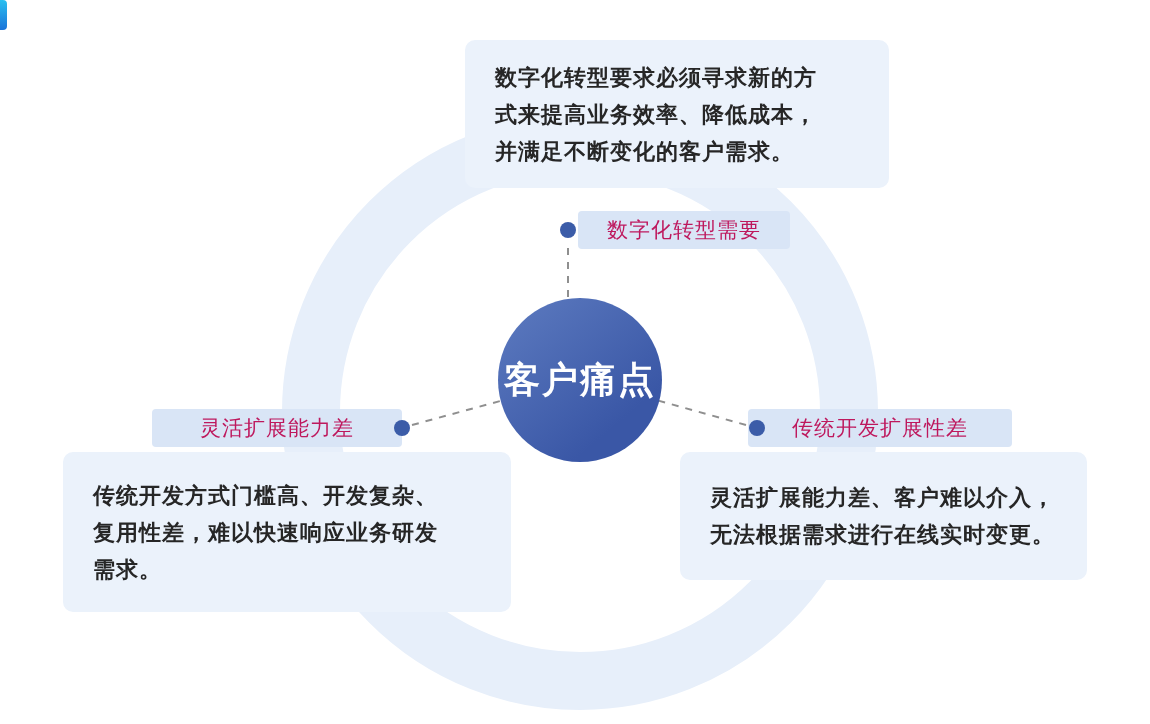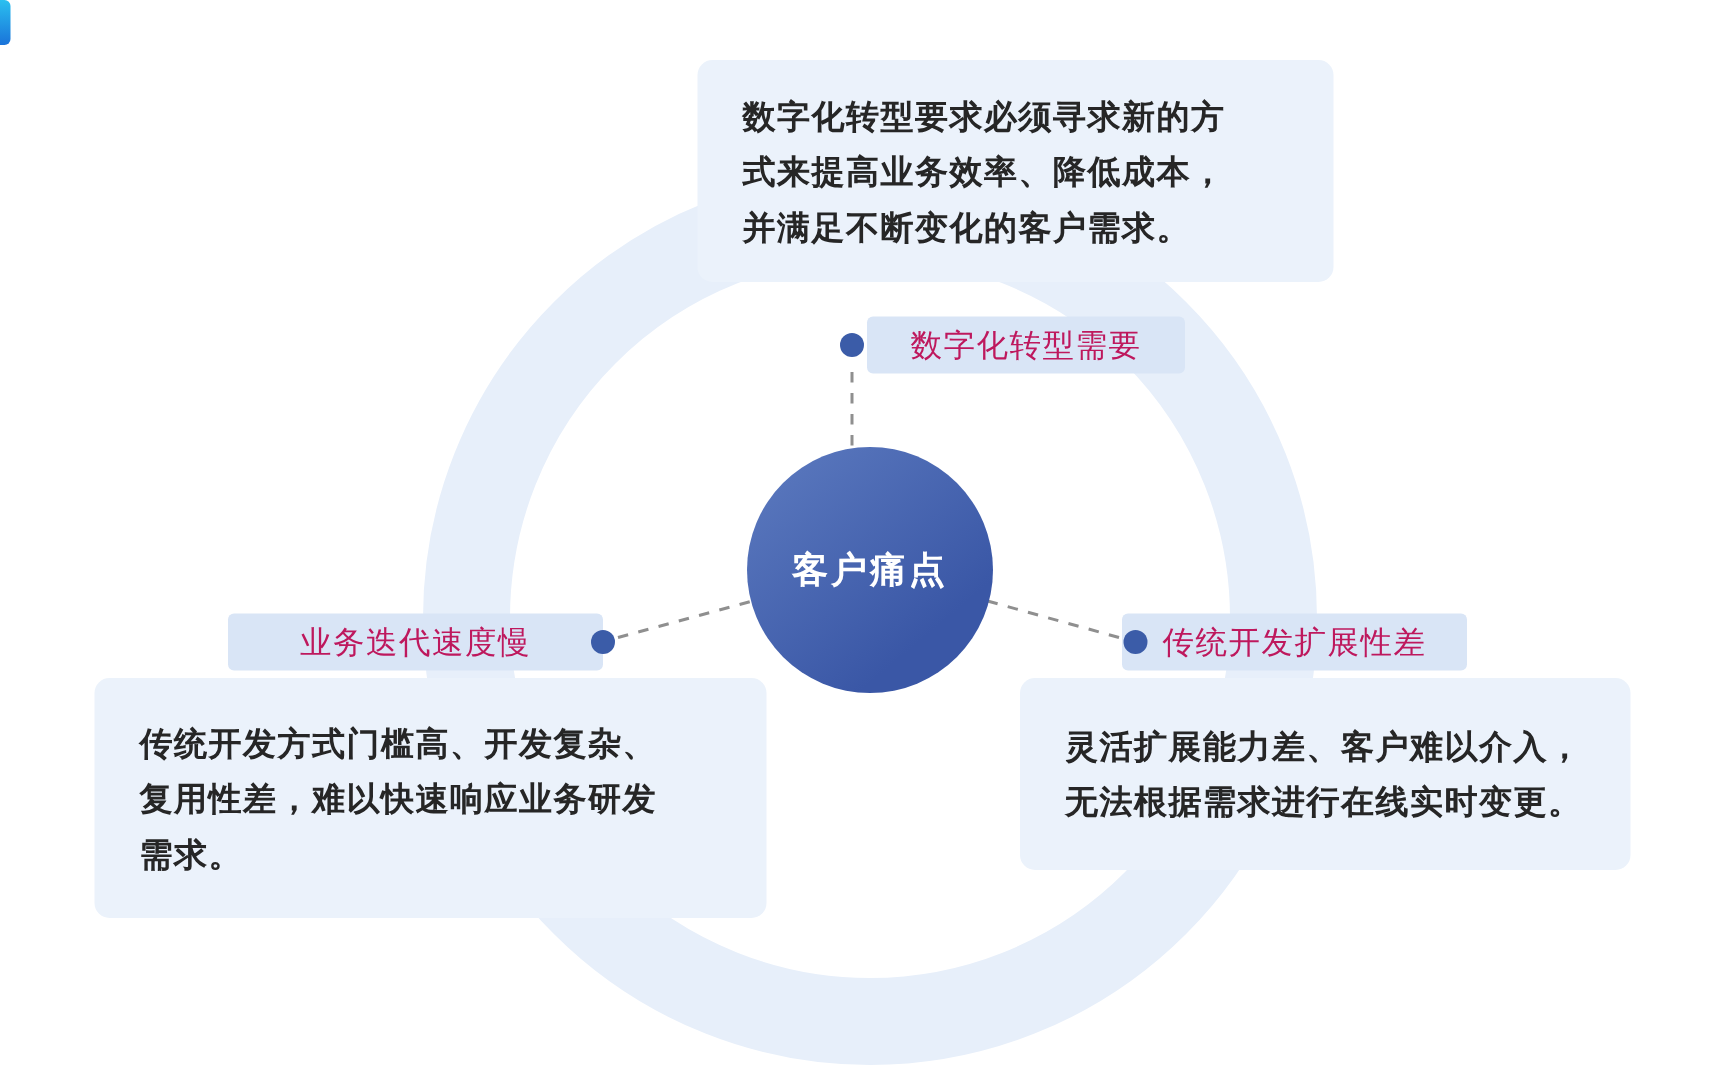--- a/index.html
+++ b/index.html
@@ -58,40 +58,40 @@
     height: 164px;
     border-radius: 50%;
     background: linear-gradient(140deg, var(--circle-from, #5d7bc0) 0%, var(--circle-to, #3a57a6) 75%);
     display: flex;
     align-items: center;
     justify-content: center;
     z-index: 2;
   }
   .center-node .center-label {
     color: #ffffff;
-    font-size: 24px;
+    font-size: 36px;
     font-weight: bold;
     letter-spacing: 2px;
   }
   .label-box {
     position: absolute;
     height: 38px;
     background: var(--label-bg, #d9e5f6);
     border-radius: 4px;
     display: flex;
     align-items: center;
     justify-content: center;
     font-size: 21px;
     color: #be185d;
     letter-spacing: 1px;
     z-index: 2;
   }
   .label-top   { left: 578px; top: 211px; width: 212px; }
   .label-left  { left: 152px; top: 409px; width: 250px; }
-  .label-right { left: 748px; top: 409px; width: 230px; }
+  .label-right { left: 748px; top: 409px; width: 264px; }
   .dot {
     position: absolute;
     width: 16px;
     height: 16px;
     border-radius: 50%;
     background: var(--dot, #3b5ca8);
     z-index: 3;
   }
   .dot-top   { left: 560px; top: 222px; }
   .dot-left  { left: 394px; top: 420px; }
@@ -146,21 +146,21 @@
     <span>数字化转型需要</span>
   </div>
   <div class="dot dot-top"></div>
 
   <div class="desc-box desc-left">
     <span class="desc-text">传统开发方式门槛高、开发复杂、
 复用性差，难以快速响应业务研发
 需求。</span>
   </div>
   <div class="label-box label-left">
-    <span>业务迭代速度慢</span>
+    <span>灵活扩展能力差</span>
   </div>
   <div class="dot dot-left"></div>
 
   <div class="desc-box desc-right">
     <span class="desc-text">灵活扩展能力差、客户难以介入，
 无法根据需求进行在线实时变更。</span>
   </div>
   <div class="label-box label-right">
     <span>传统开发扩展性差</span>
   </div>

